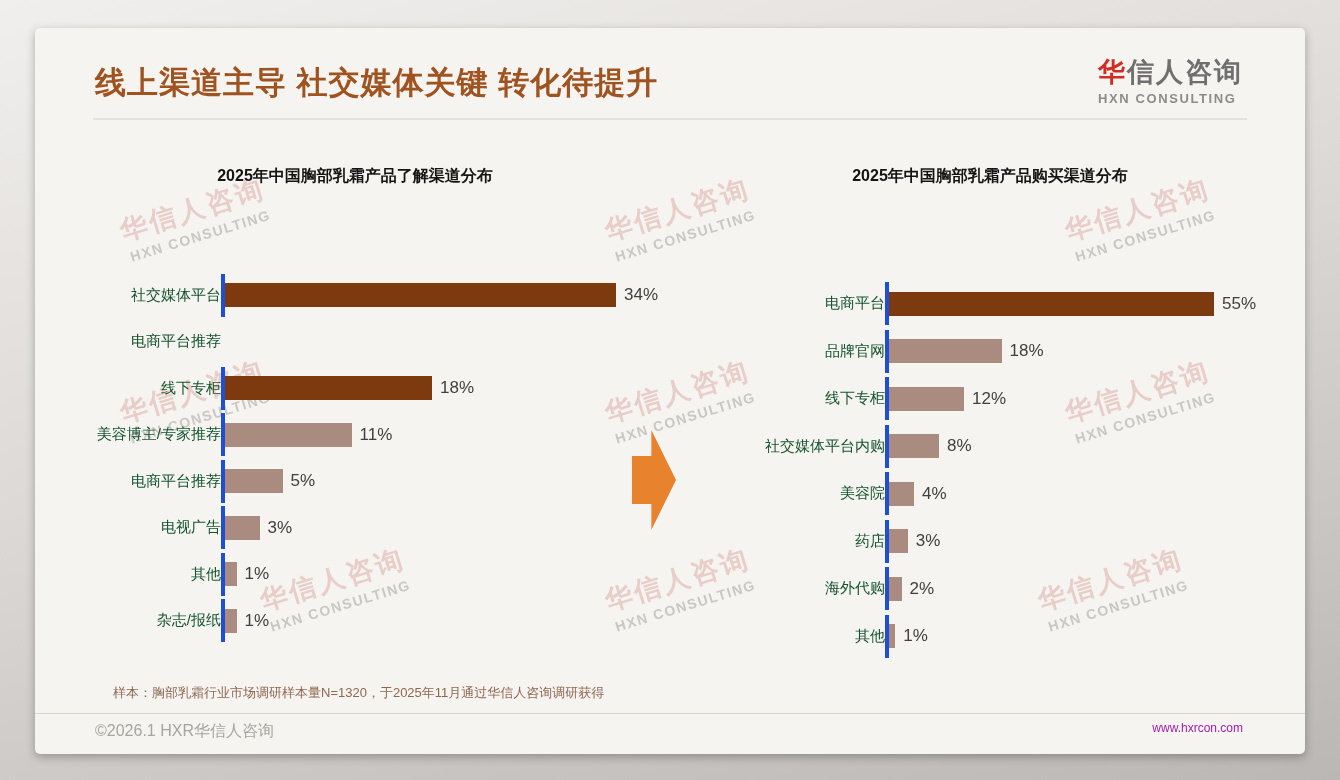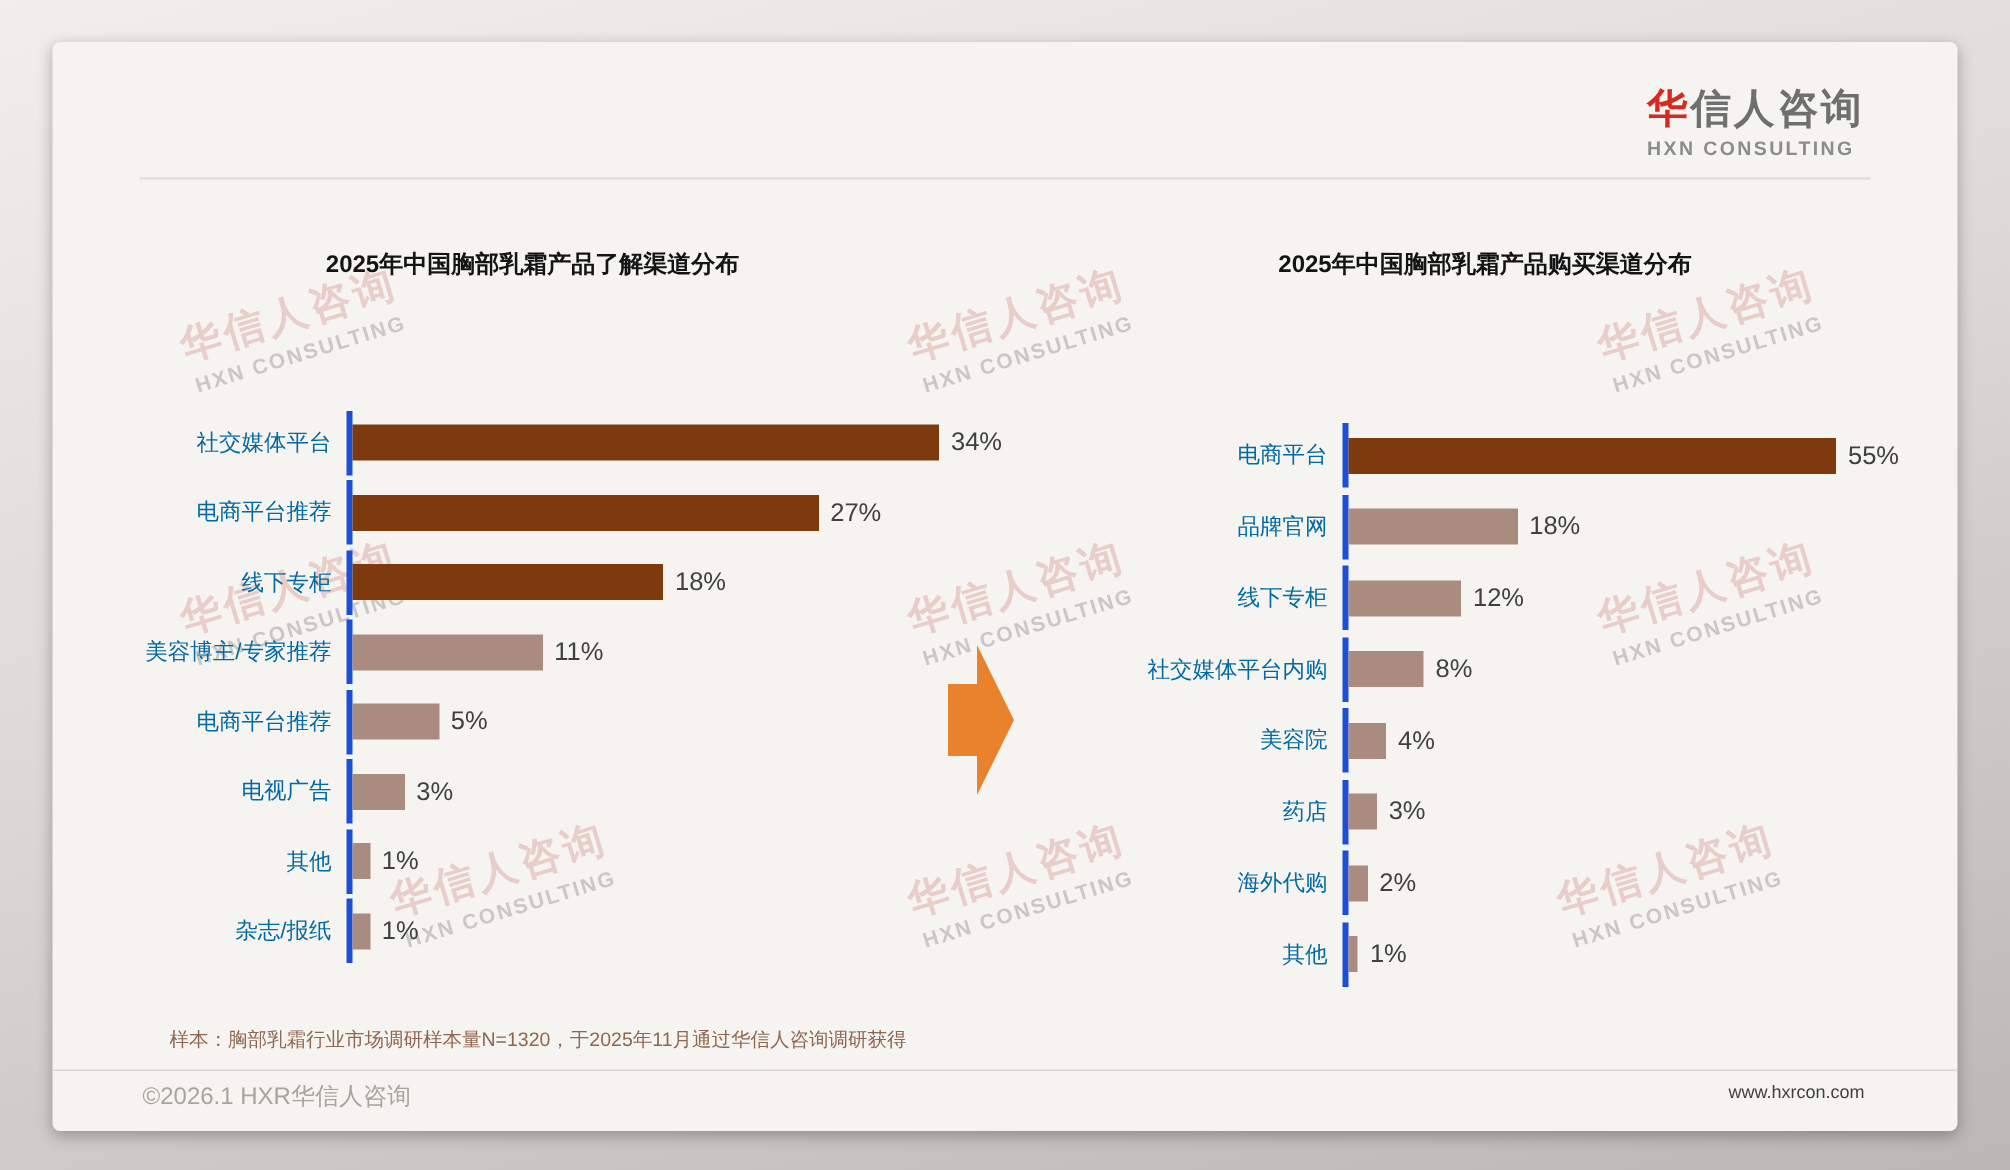--- a/index.html
+++ b/index.html
@@ -14,67 +14,64 @@
   .logo-cn{font-size:27px;font-weight:bold;color:#6f6f6f;letter-spacing:2px;}
   .logo-cn .accent{color:var(--logo-red);}
   .logo-en{font-size:13px;font-weight:bold;color:#8c8c8c;letter-spacing:1.6px;margin-top:1px;}
   .chart-title{position:absolute;top:138px;width:540px;text-align:center;
     font-size:16px;font-weight:bold;color:#141414;z-index:3;}
   #chart-title-0{left:50px;} #chart-title-1{left:685px;}
   .chart{position:absolute;display:flex;flex-direction:column;justify-content:space-around;z-index:3;}
   #chart-0{left:60px;top:244px;width:612px;height:372px;}
   #chart-1{left:705px;top:252px;width:558px;height:380px;}
   .bar-row{display:flex;align-items:center;height:43px;}
-  .bar-cat{font-size:15px;color:#0369a1;text-align:right;padding-right:10px;flex:none;}
+  .bar-cat{font-size:15px;color:#14532d;text-align:right;flex:none;}
   #chart-0 .bar-cat{width:126px;} #chart-1 .bar-cat{width:145px;}
   .bar-plot{flex:1;display:flex;align-items:center;border-left:4px solid #1d4ed8;
     height:100%;}
   .bar{height:24px;flex:none;}
   .bar-val{font-size:17px;color:#404040;margin-left:8px;white-space:nowrap;}
   .arrow{position:absolute;left:597px;top:402px;width:44px;height:100px;z-index:3;
     background:var(--arrow);
     clip-path:polygon(0% 26%,44% 26%,44% 0%,100% 50%,44% 100%,44% 74%,0% 74%);}
   .note{position:absolute;left:78px;top:656px;font-size:13px;color:#8f6750;z-index:3;}
   .footer-divider{position:absolute;left:0;right:0;top:685px;height:1px;background:#d9d6d2;z-index:3;}
   .footer-left{position:absolute;left:60px;top:693px;font-size:16px;color:#a8a49e;z-index:3;}
-  .footer-right{position:absolute;right:62px;top:693px;font-size:12px;color:#404040;z-index:3;}
+  .footer-right{position:absolute;right:62px;top:693px;font-size:12px;color:#a21caf;z-index:3;}
   .wm{position:absolute;z-index:1;transform:translate(-50%,-50%) rotate(-17deg);
     text-align:center;pointer-events:none;white-space:nowrap;}
   .wm-cn{font-size:27px;font-weight:bold;color:rgba(214,150,142,.42);letter-spacing:3px;}
   .wm-en{font-size:14px;font-weight:bold;color:rgba(158,156,153,.5);letter-spacing:1.5px;margin-top:1px;}
 </style>
 </head>
 <body>
 
 <div class="card">
 
+  <div class="page-title">线上渠道主导 社交媒体关键 转化待提升</div>
   <div class="title-divider"></div>
 
   <div class="logo">
     <div class="logo-cn"><span class="accent">华</span><span>信人咨询</span></div>
     <div class="logo-en">HXN CONSULTING</div>
   </div>
 
   <div class="chart-title" id="chart-title-0">2025年中国胸部乳霜产品了解渠道分布</div>
   <div class="chart-title" id="chart-title-1">2025年中国胸部乳霜产品购买渠道分布</div>
 
   <div class="chart" id="chart-0">
       <div class="bar-row">
         <div class="bar-cat">社交媒体平台</div>
         <div class="bar-plot">
           <div class="bar" style="width: 391px; background: rgb(125, 58, 14);"></div>
           <span class="bar-val">34%</span>
         </div>
       </div>
       <div class="bar-row">
         <div class="bar-cat">电商平台推荐</div>
-        <div class="bar-plot">
-          <div class="bar" style="width: 310.5px; background: rgb(125, 58, 14);"></div>
-          <span class="bar-val">27%</span>
-        </div>
       </div>
       <div class="bar-row">
         <div class="bar-cat">线下专柜</div>
         <div class="bar-plot">
           <div class="bar" style="width: 207px; background: rgb(125, 58, 14);"></div>
           <span class="bar-val">18%</span>
         </div>
       </div>
       <div class="bar-row">
         <div class="bar-cat">美容博主/专家推荐</div>

